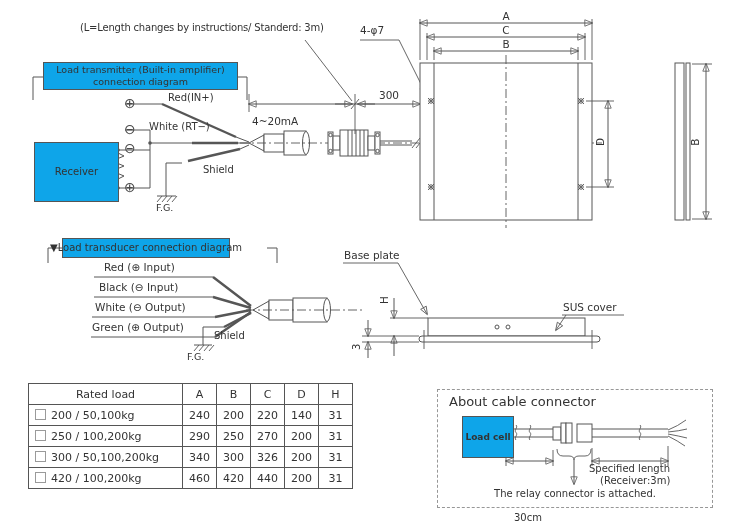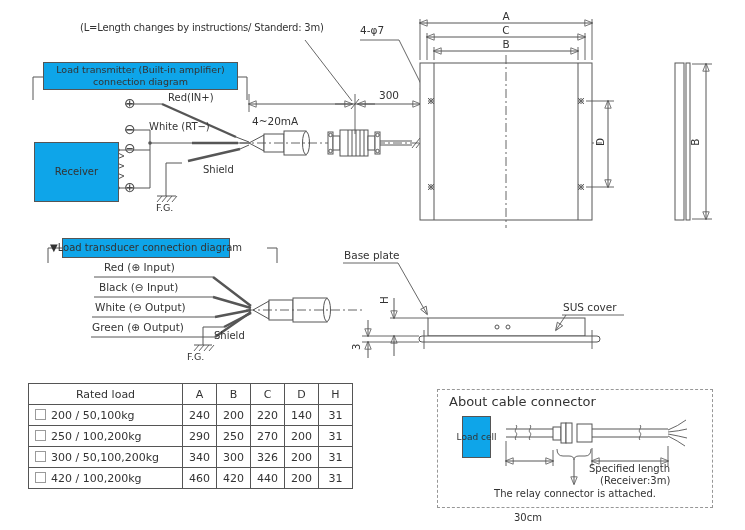--- a/index.html
+++ b/index.html
@@ -283,21 +283,21 @@
       <td>420</td>
       <td>440</td>
       <td>200</td>
       <td>31</td>
     </tr>
   </tbody>
     </table>
 
   <div class="dashbox" style="left:437px;top:389px;width:276px;height:119px;"></div>
   <div class="lbl" style="left:449px;top:395px;font-size:13px;">About cable connector</div>
-  <div class="box tbox" style="left:462px;top:416px;width:29px;height:42px;font-size:9px;">
+  <div class="box tbox" style="left:462px;top:416px;width:52px;height:42px;font-size:9px;font-weight:bold;">
     <span>Load cell</span>
   </div>
   <div class="lbl s10" style="left:514px;top:464px;margin-top:48px;">30cm</div>
   <div class="lbl s10" style="left:589px;top:463px;">Specified length</div>
   <div class="lbl s10" style="left:600px;top:475px;">(Receiver:3m)</div>
   <div class="lbl s10 ctr" style="left:490px;top:488px;width:170px;">The relay connector is attached.</div>
 
 </div>
 
 </body></html>

